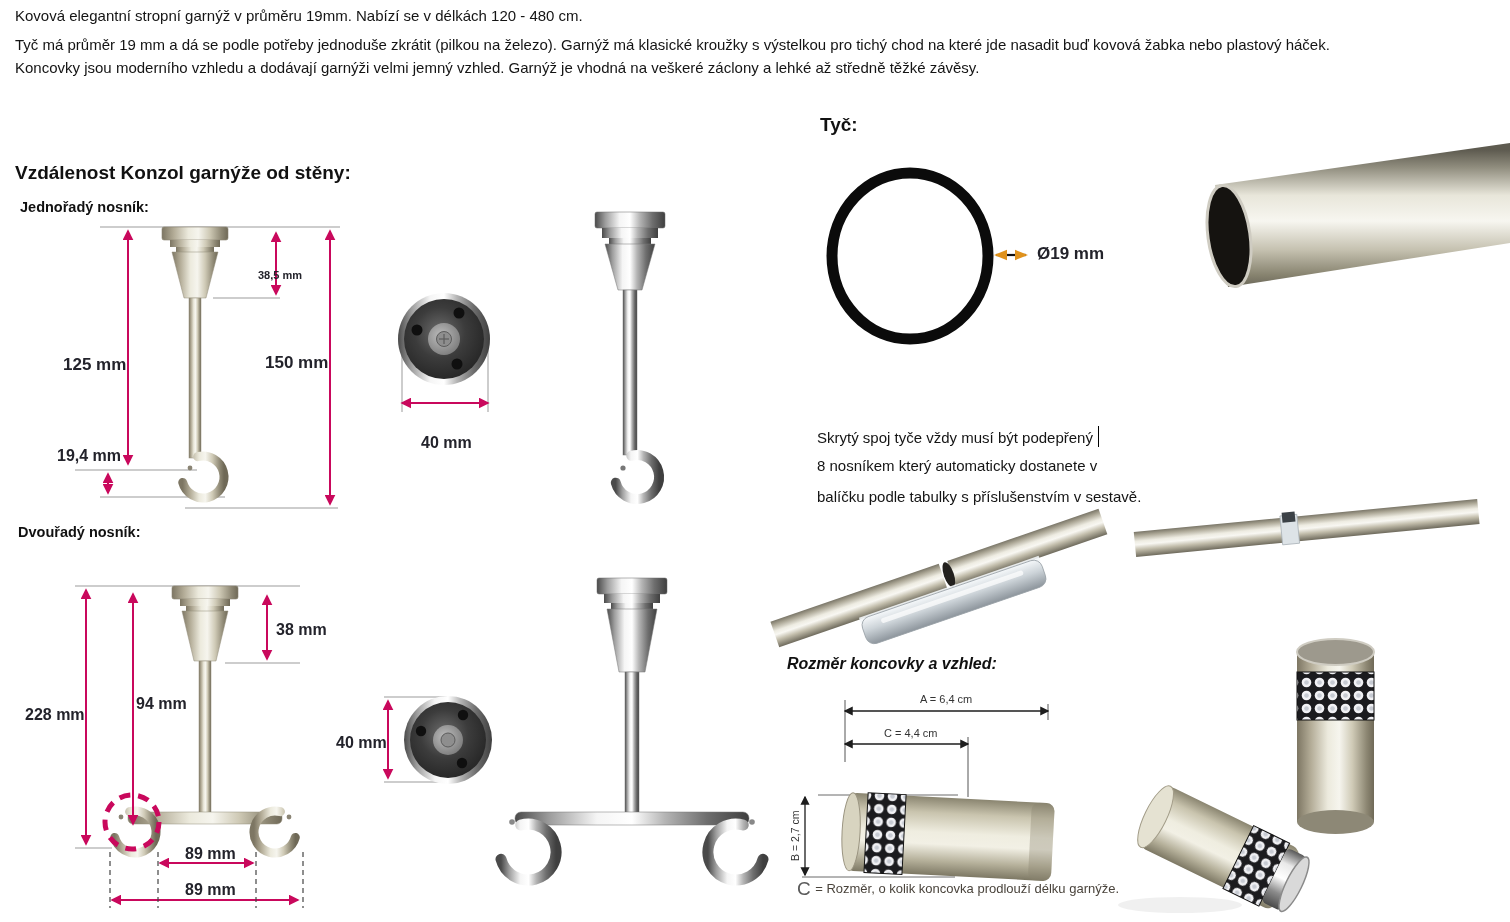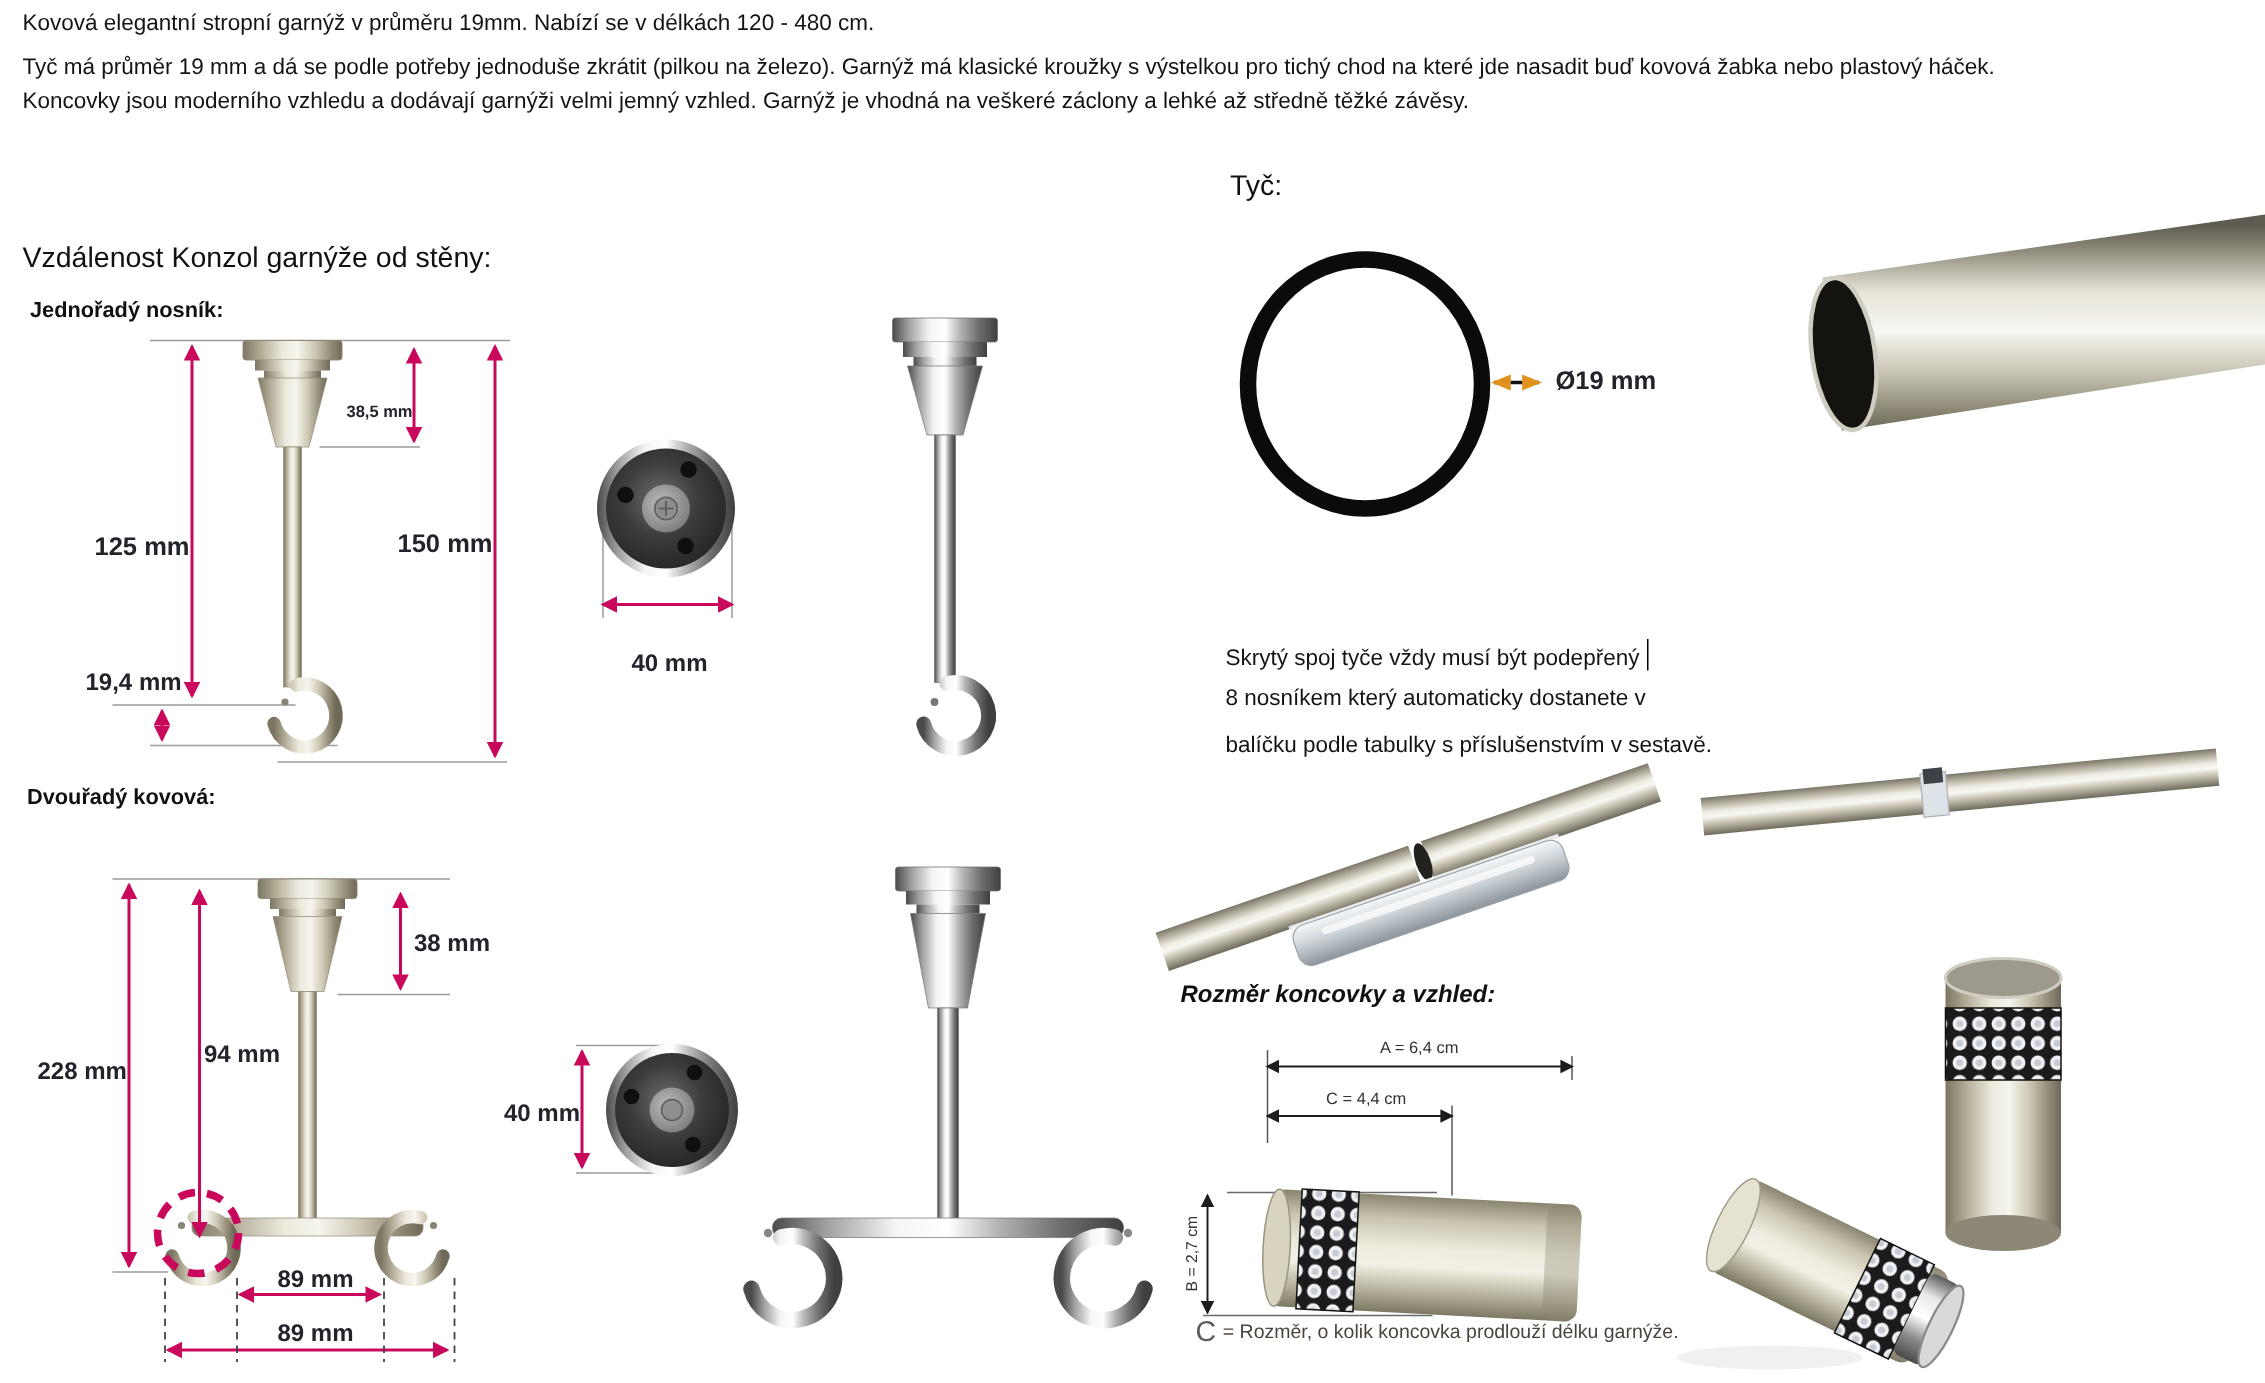--- a/index.html
+++ b/index.html
@@ -1,25 +1,25 @@
 <!DOCTYPE html>
 <html><head>
 <meta charset="utf-8">
 <style>
   html,body{margin:0;padding:0;background:#ffffff;}
   .page{position:relative;width:1510px;height:922px;background:#fff;overflow:hidden;
         font-family:"Liberation Sans",sans-serif;color:#161616;}
   .gfx{position:absolute;left:0;top:0;z-index:1;}
   .txt{position:absolute;white-space:nowrap;z-index:2;line-height:1.2;}
   .body15{font-size:15px;color:#141414;}
-  .h19{font-size:19px;font-weight:400;color:#111;}
+  .h19{font-size:19px;font-weight:700;color:#111;}
   .sub{font-size:14.5px;font-weight:600;color:#111;}
   .dim{font-size:16px;font-weight:700;color:#23232b;}
   .dim-lg{font-size:17px;font-weight:700;color:#23232b;text-align:center;}
-  .dim-sm{font-size:11px;font-weight:700;color:#23232b;}
+  .dim-sm{font-size:11px;font-weight:700;color:#23232b;margin-left:27px;}
   .dim-xs{font-size:11px;font-weight:400;color:#333;}
   .h16{font-size:16px;font-weight:700;color:#111;font-style:italic;}
   .rot{transform:rotate(-90deg);transform-origin:0 0;font-size:10.5px;color:#333;}
   .caption{font-size:13px;color:#4a443c;}
   .cap-c{font-size:19px;color:#5a5a5a;vertical-align:-2px;}
   .caret{display:inline-block;width:0;height:21px;border-left:1.5px solid #000;
          margin-left:5px;vertical-align:-4px;}
 </style>
 </head>
 <body>
@@ -276,21 +276,21 @@
 
 <div class="txt h19" style="left:15px;top:162px">Vzdálenost Konzol garnýže od stěny:</div>
 
 <div class="txt sub" style="left:20px;top:199px">Jednořadý nosník:</div>
 <div class="txt dim-sm" style="left:231px;top:269px">38,5 mm</div>
 <div class="txt dim-lg" style="left:63px;top:355px">125 mm</div>
 <div class="txt dim-lg" style="left:265px;top:353px">150 mm</div>
 <div class="txt dim" style="left:57px;top:446px">19,4 mm</div>
 <div class="txt dim" style="left:421px;top:433px">40 mm</div>
 
-<div class="txt sub" style="left:18px;top:524px">Dvouřadý kovová:</div>
+<div class="txt sub" style="left:18px;top:524px">Dvouřadý nosník:</div>
 <div class="txt dim" style="left:276px;top:620px">38 mm</div>
 <div class="txt dim" style="left:136px;top:694px">94 mm</div>
 <div class="txt dim" style="left:25px;top:705px">228 mm</div>
 <div class="txt dim" style="left:336px;top:733px">40 mm</div>
 <div class="txt dim" style="left:185px;top:844px">89 mm</div>
 <div class="txt dim" style="left:185px;top:880px">89 mm</div>
 
 <div class="txt h19" style="left:820px;top:114px">Tyč:</div>
 <div class="txt dim-lg" style="left:1037px;top:244px">Ø19 mm</div>
 

